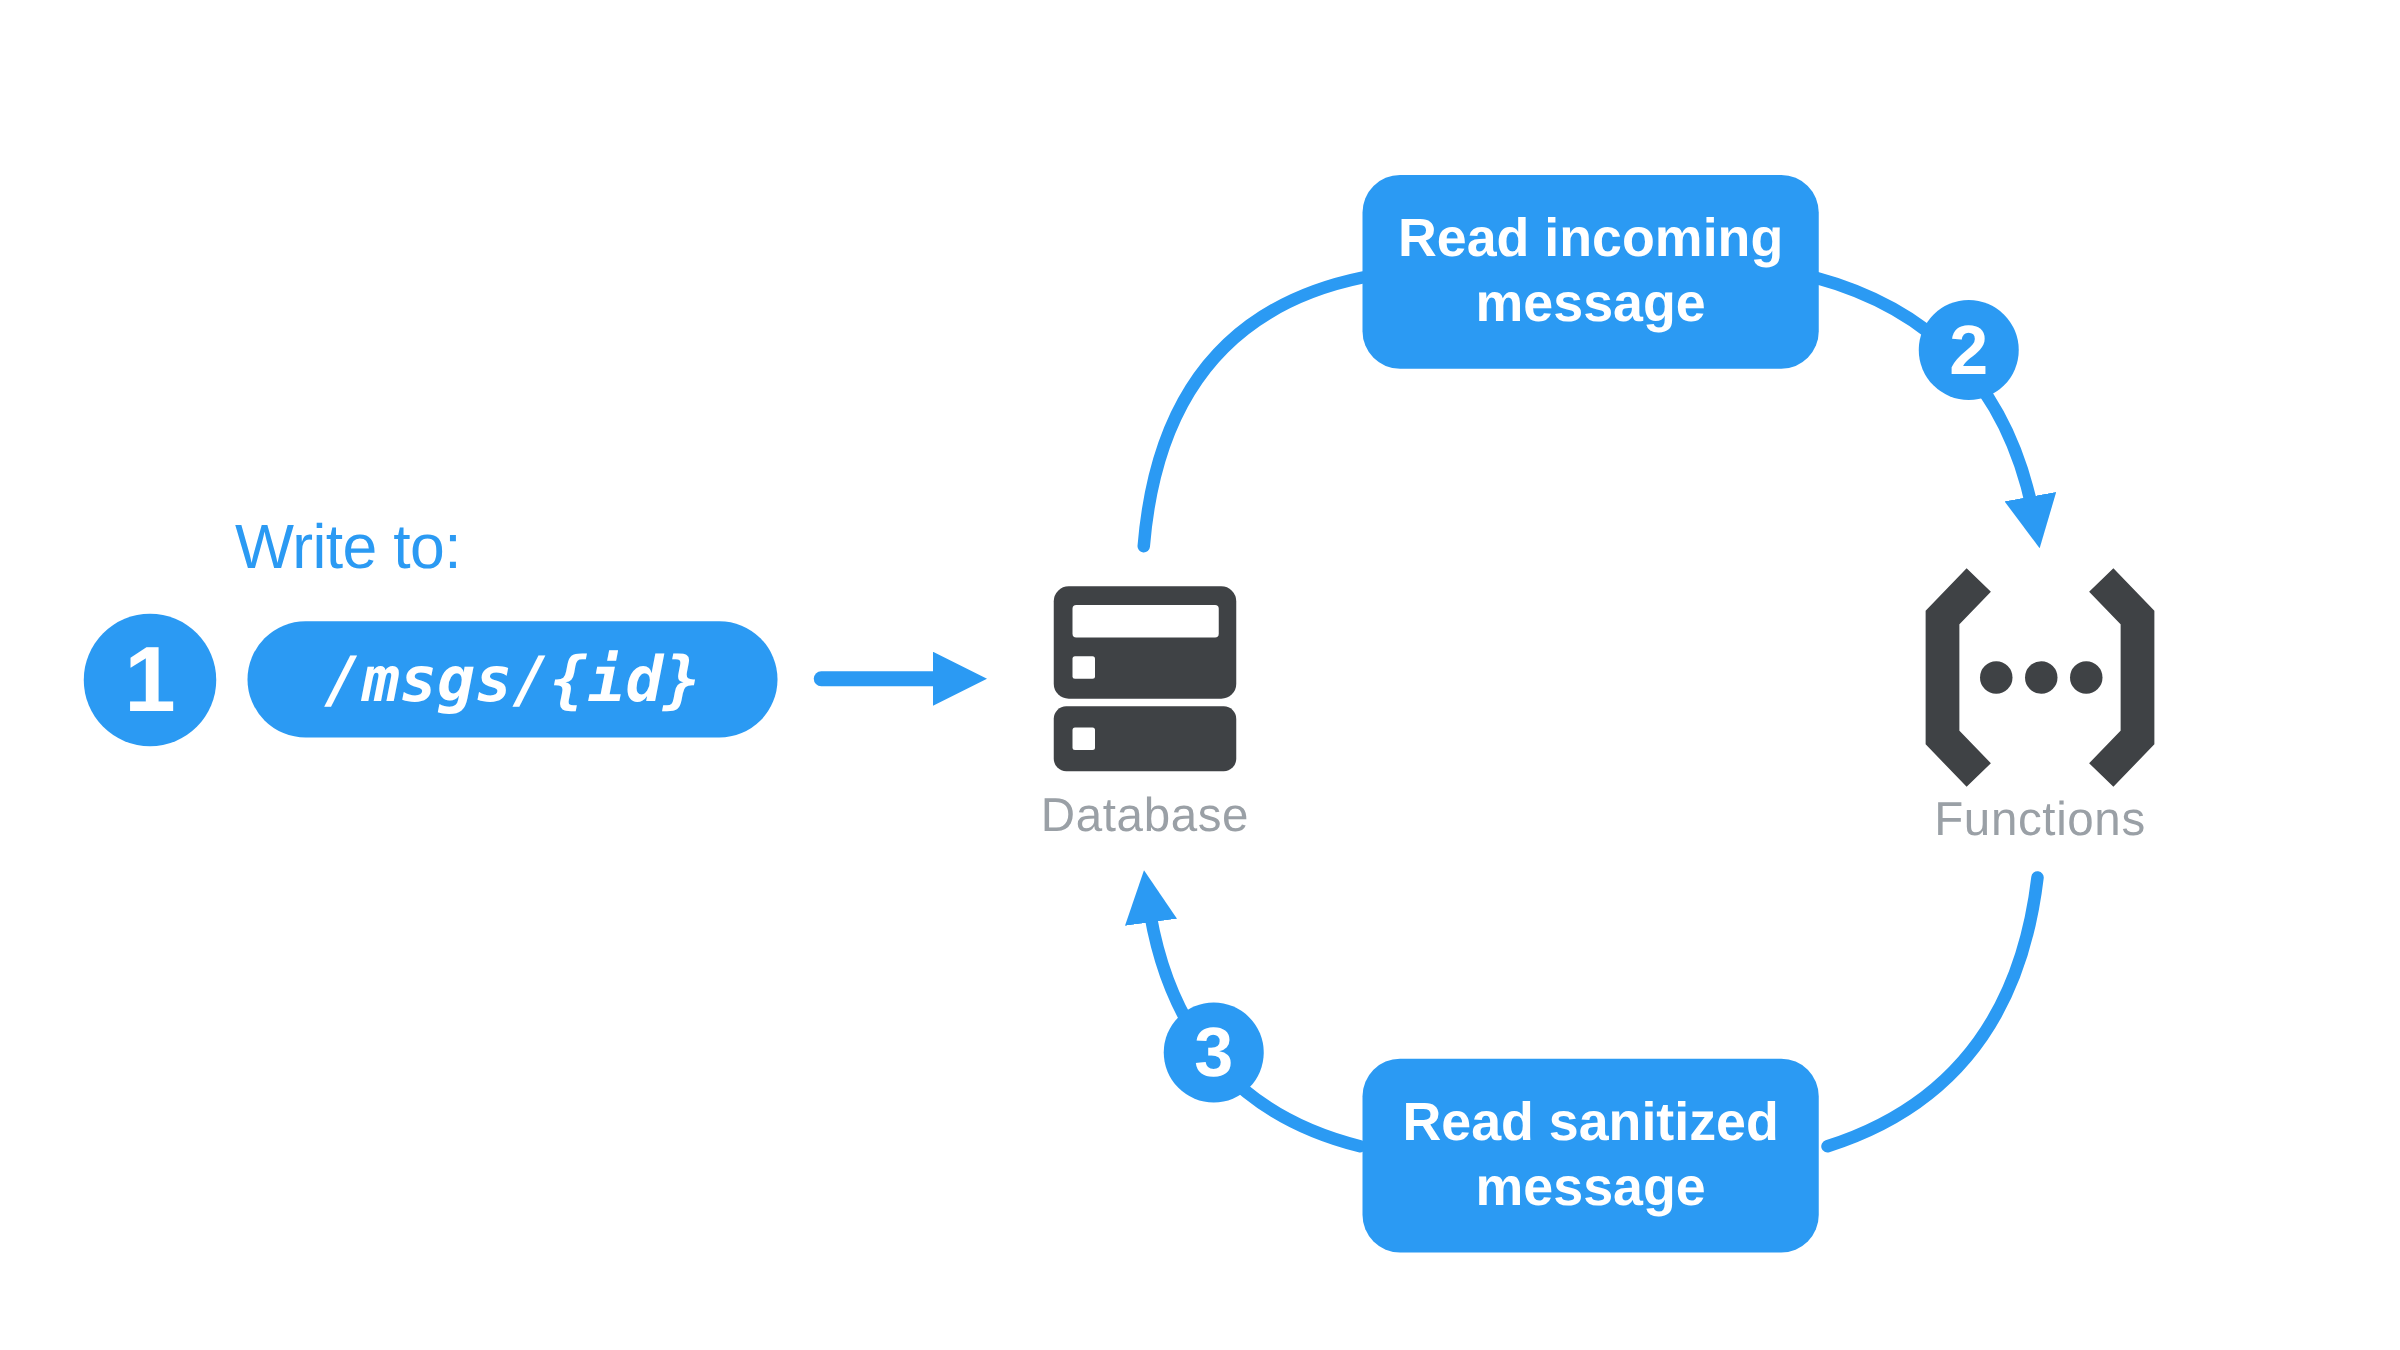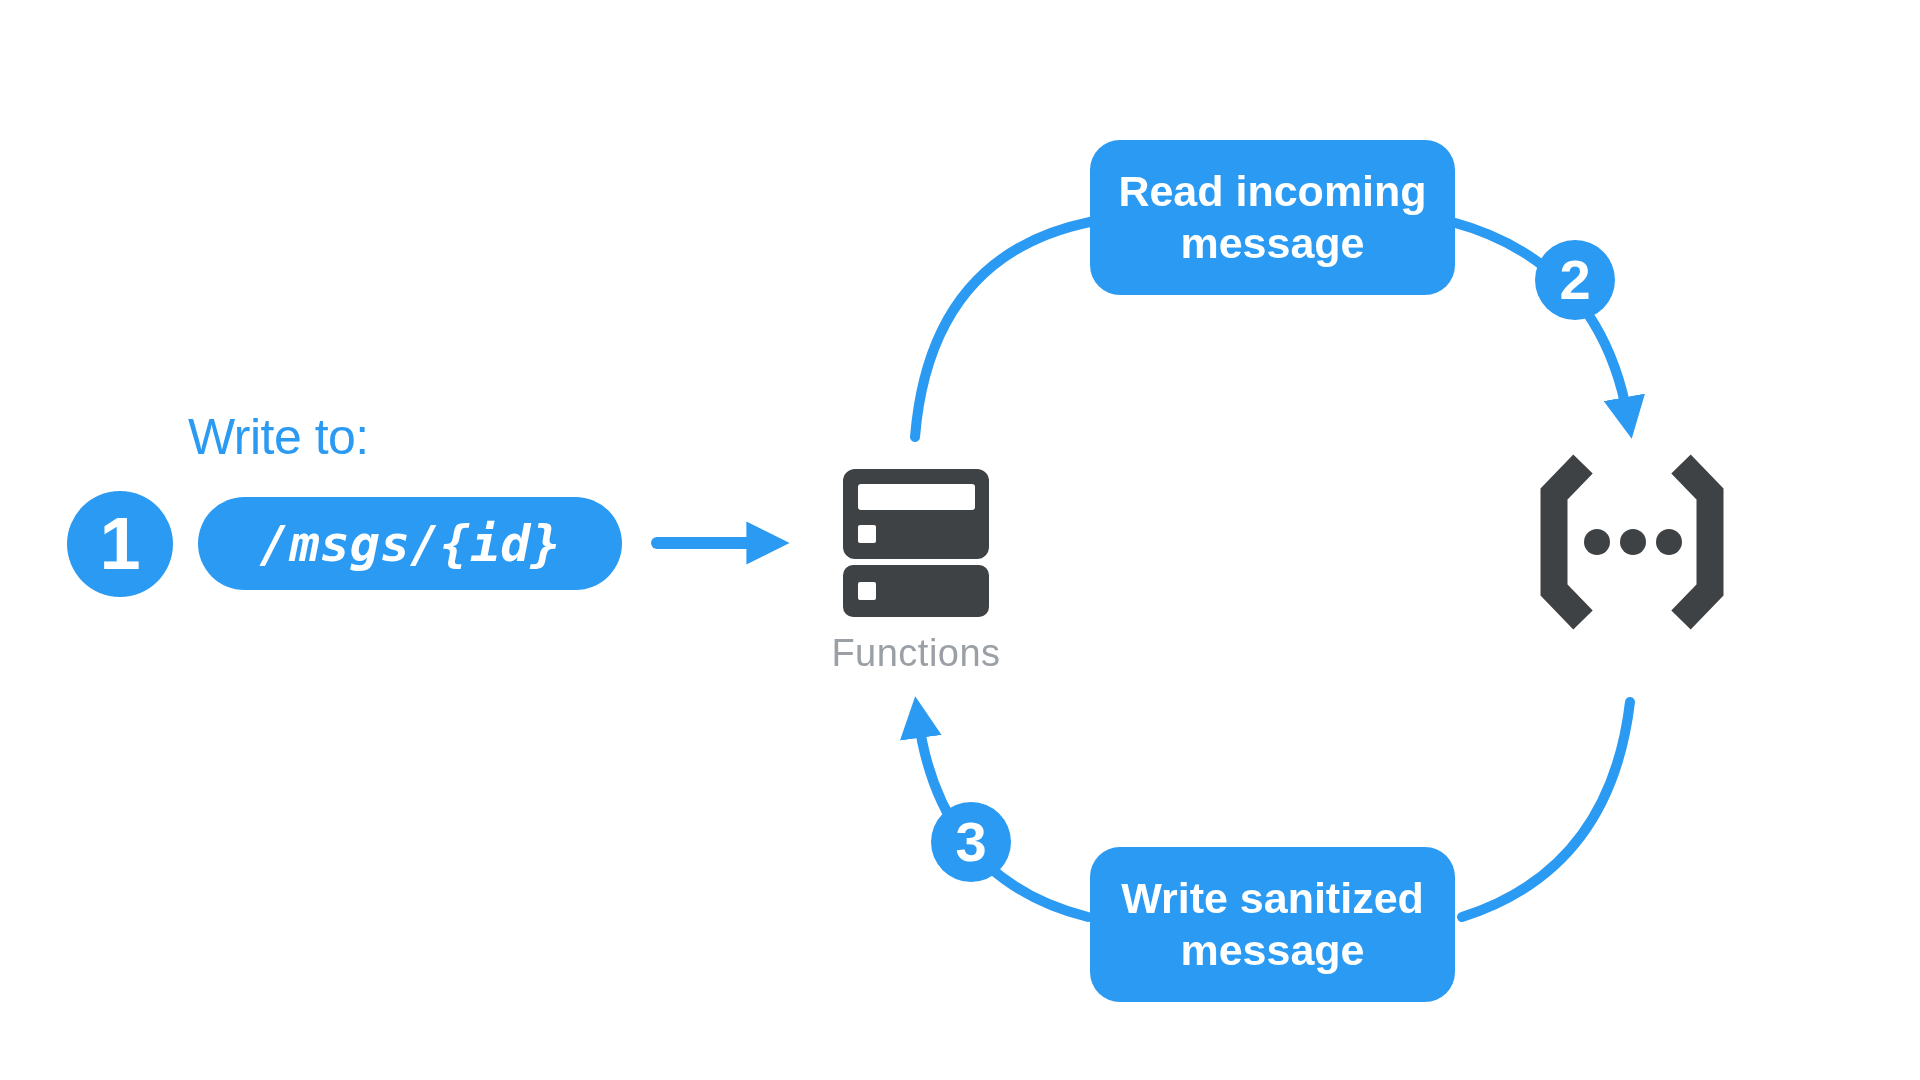--- a/index.html
+++ b/index.html
@@ -165,19 +165,20 @@
   <div class="pill">
     <span class="code">/msgs/{id}</span>
   </div>
 
   <div class="flow-box box-read">
     <span>Read incoming message</span>
   </div>
   <div class="badge badge-2">2</div>
 
   <div class="flow-box box-write">
-    <span>Write sanitized message</span>
+    <span>Read sanitized message</span>
   </div>
   <div class="badge badge-3">3</div>
 
-  <div class="node-label label-database">Functions</div>
+  <div class="node-label label-database">Database</div>
+  <div class="node-label label-functions">Functions</div>
 
 </div>
 
 </body></html>

